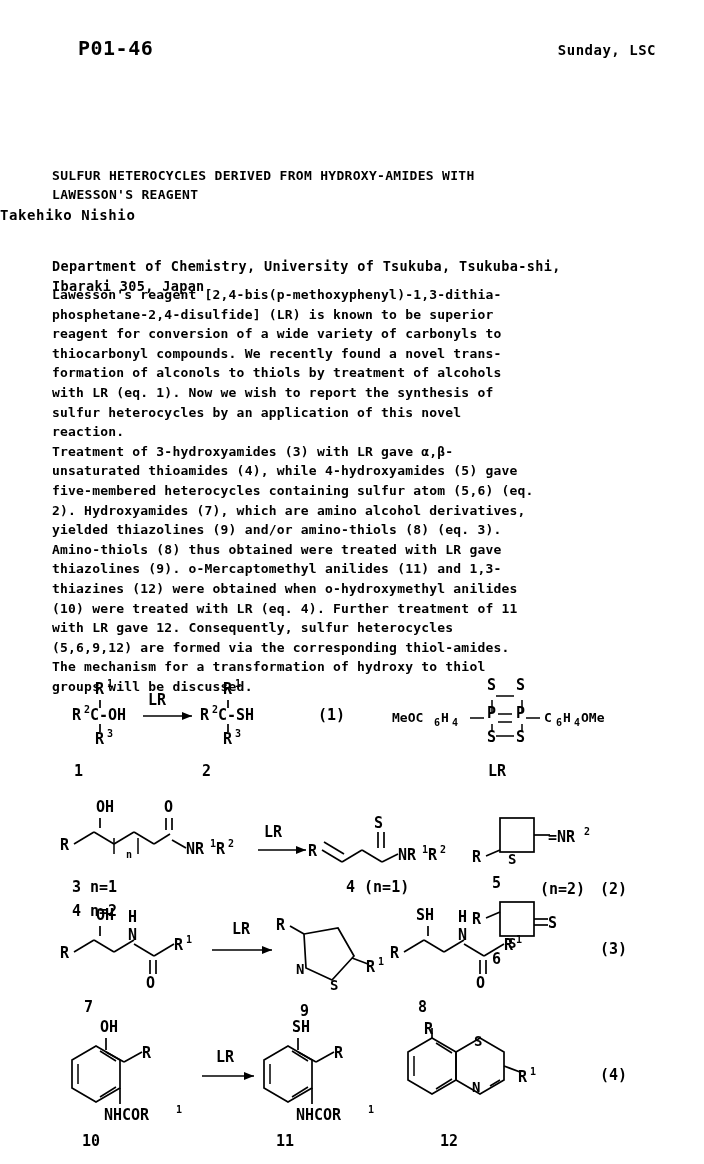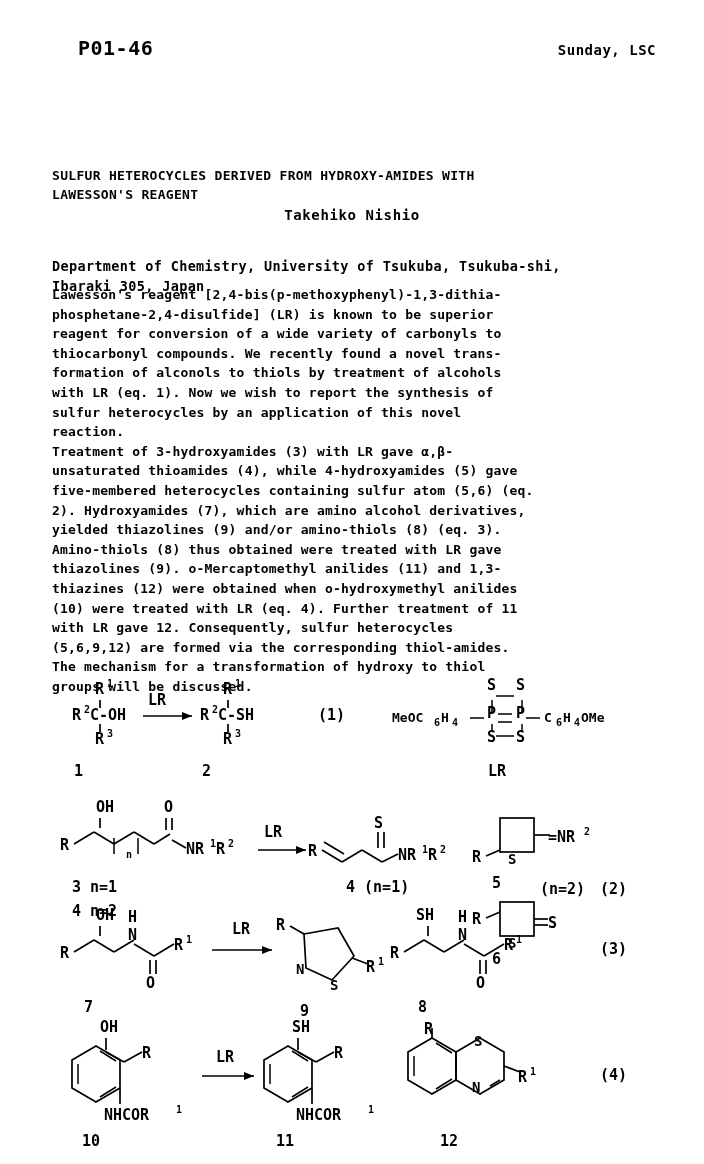--- a/index.html
+++ b/index.html
@@ -47,21 +47,20 @@
     font-weight: bold;
     line-height: 19px;
     letter-spacing: 0.3px;
     margin-top: 36px;
   }
   .author {
     position: absolute;
     left: 0;
     top: 207px;
     width: 704px;
-    text-align: center;
     font-size: 14px;
     font-weight: bold;
     letter-spacing: 0.6px;
   }
   .affil {
     position: absolute;
     left: 52px;
     top: 236px;
     width: 620px;
     font-size: 13.5px;

